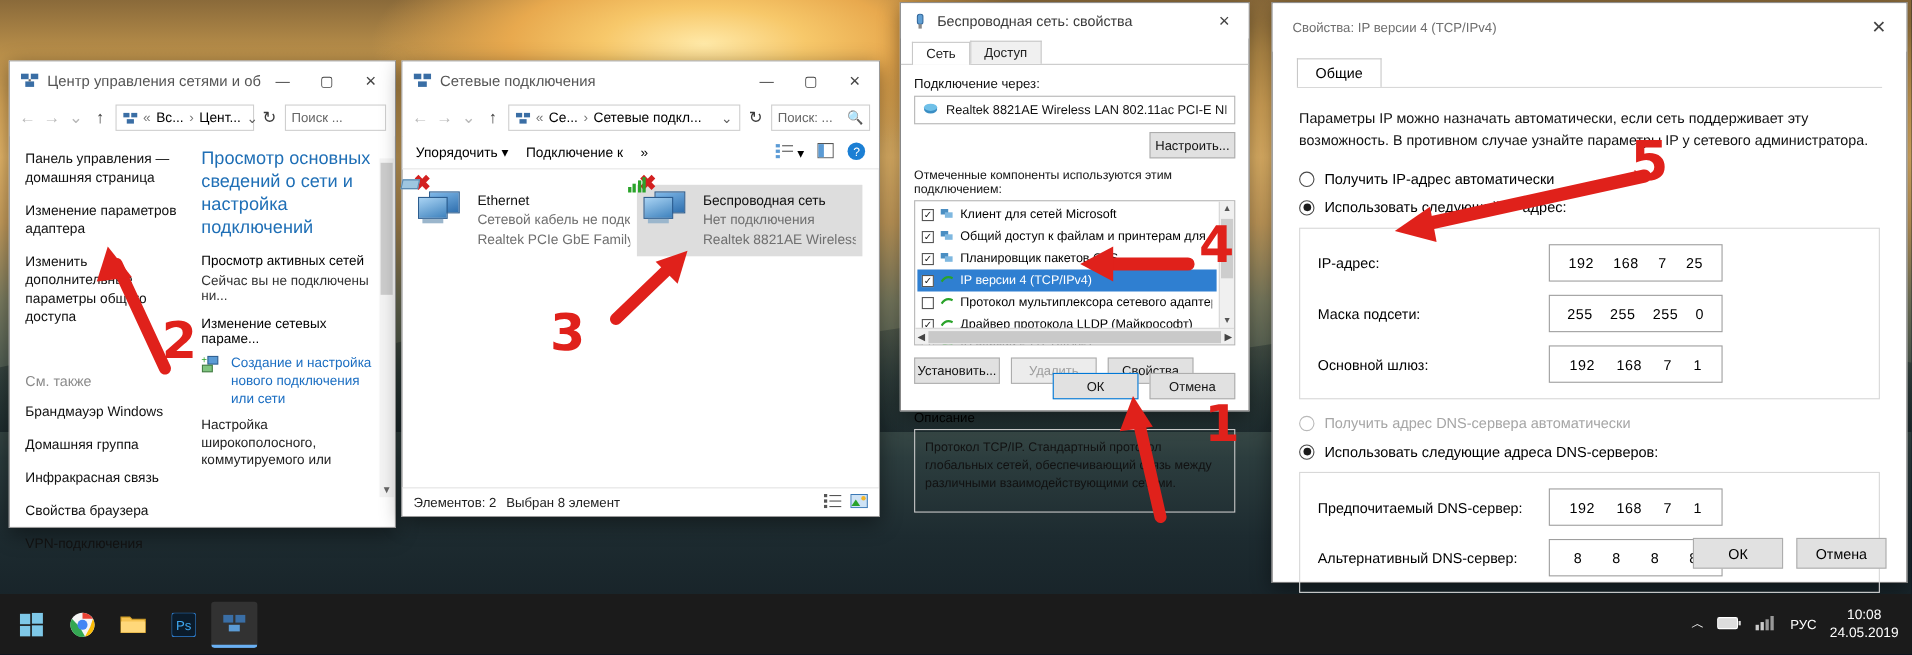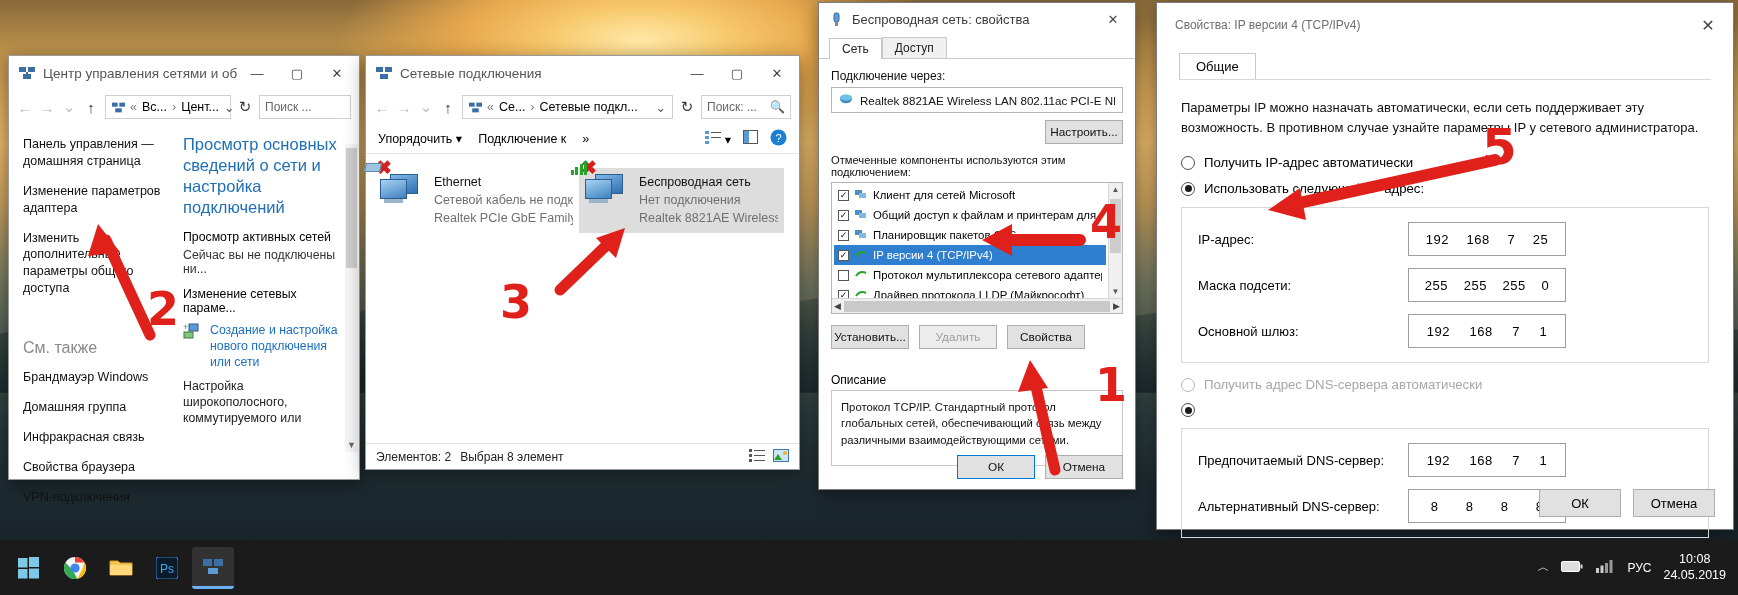--- a/index.html
+++ b/index.html
@@ -56,40 +56,40 @@
   .searchbox{ width:92px; border:1px solid #cfcfcf; height:24px; display:flex; align-items:center; padding:0 5px; color:#666; font-size:12px; gap:4px;}
   .cmdbar{ height:30px; display:flex; align-items:center; gap:16px; padding:0 12px; background:#fff; border-bottom:1px solid #e6e6e6; font-size:12.5px;}
   .cmdbar .right{ margin-left:auto; display:flex; align-items:center; gap:12px;}
   .statusbar{ position:absolute; left:0; right:0; bottom:0; height:26px; border-top:1px solid #e3e3e3; display:flex;align-items:center; gap:9px; padding:0 10px; font-size:12px; color:#222; background:#fff;}
   
   #win1{ left:8px; top:55px; width:352px; height:425px;}
   #win1 .body{ display:flex; height:calc(100% - 102px); }
   #win1 .lpane{ width:168px; padding:12px 10px 0 14px; }
   #win1 .rpane{ flex:1; padding:10px 14px 0 6px; overflow:hidden;}
   .navlnk{ font-size:12.5px; color:#111; margin-bottom:13px; line-height:1.35;}
-  .seealso{ color:#8a8a8a; font-size:16px; margin:42px 0 12px;}
+  .seealso{ color:#8a8a8a; font-size:13px; margin:42px 0 12px;}
   .rhead{ color:#1f6fb6; font-size:16.5px; line-height:1.28; margin-bottom:12px;}
   .rsec{ font-size:12.3px; margin-bottom:4px;}
   .rsub{ font-size:12.3px; color:#333; margin-bottom:11px;}
   .linkrow{ display:flex; gap:7px; margin-bottom:8px;}
   .linkrow .txt{ color:#1b6ec2; font-size:12.3px; line-height:1.3;}
   .scroll-v{ position:absolute; right:1px; top:88px; bottom:27px; width:13px; background:#f4f4f4; }
   .scroll-v .thumb{ position:absolute; left:1px; right:1px; top:4px; height:120px; background:#cdcdcd;}
   .scroll-v .ar{ position:absolute; left:0; right:0; text-align:center; color:#666; font-size:9px;}
   
   #win2{ left:365px; top:55px; width:435px; height:415px;}
   .conn-area{ display:flex; gap:0; padding:14px 8px 0 8px;}
   .conn{ width:205px; display:flex; gap:8px; padding:6px 6px; }
   .conn.sel{ background:#ddd;}
   .conn .ic{ position:relative; width:46px; height:42px; flex:none;}
   .conn .txts{ font-size:12.5px; line-height:1.42; min-width:0;}
   .conn .n1{ color:#111; }
   .conn .n2,.conn .n3{ color:#6f6f6f; white-space:nowrap; overflow:hidden; text-overflow:clip;}
   
-  #win3{ left:818px; top:2px; width:318px; height:488px; border:1px solid #7a7a7a;}
+  #win3{ left:818px; top:2px; width:318px; height:372px; border:1px solid #7a7a7a;}
   #win3 .tabstrip{ display:flex; gap:0; padding:0 10px; border-bottom:1px solid #c8c8c8; height:24px; align-items:flex-end;}
   .tab{ padding:3px 12px 3px; font-size:12px; border:1px solid #c8c8c8; border-bottom:none; background:#f0f0f0; color:#222;}
   .tab.active{ background:#fff; position:relative; top:1px;}
   #win3 .pane{ padding:10px 12px 0;}
   .lbl{ font-size:12px; color:#111; margin-bottom:4px;}
   .field{ border:1px solid #b5b5b5; height:26px; display:flex; align-items:center; gap:7px; padding:0 7px; font-size:11.6px; color:#111; background:#fff;}
   .btn{ border:1px solid #adadad; background:#e1e1e1; font-size:11.8px; height:24px; min-width:78px; display:inline-flex;align-items:center;justify-content:center; color:#111;}
   .btn.disabled{ color:#9d9d9d; background:#ececec;}
   .btn.primary{ border:1px solid #0078d7;}
   .listbox{ border:1px solid #b5b5b5; background:#fff; height:132px; position:relative; overflow:hidden;}
@@ -523,20 +523,21 @@
           </span>
         </div>
       </div>
 
       <div class="radio">
         <span class="rb dim"></span>
         <span class="dim">Получить адрес DNS-сервера автоматически</span>
       </div>
       <div class="radio">
         <span class="rb on"></span>
+        <span>Использовать следующие адреса DNS-серверов:</span>
       </div>
 
       <div class="frm">
         <div class="row">
           <span class="rl">Предпочитаемый DNS-сервер:</span>
           <span class="ipbox">
             <span>192</span>
             <span>168</span>
             <span>7</span>
             <span>1</span>

